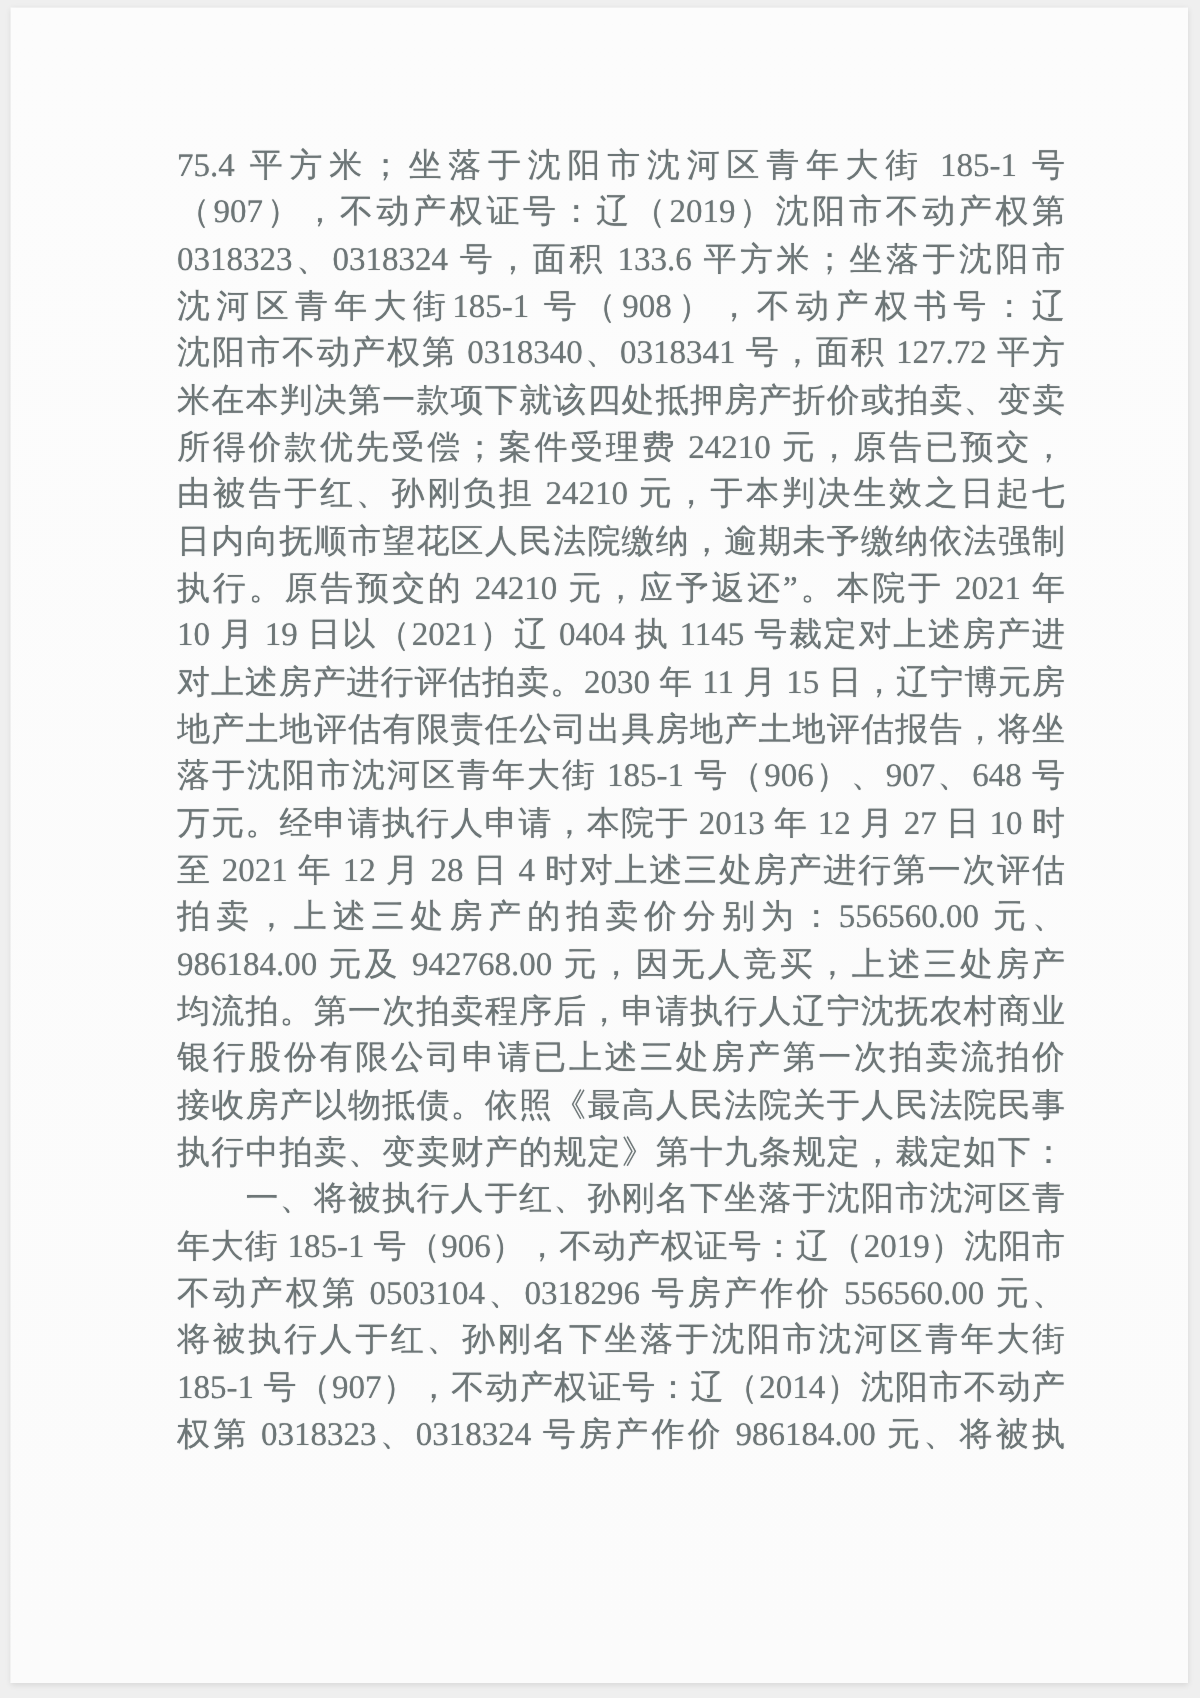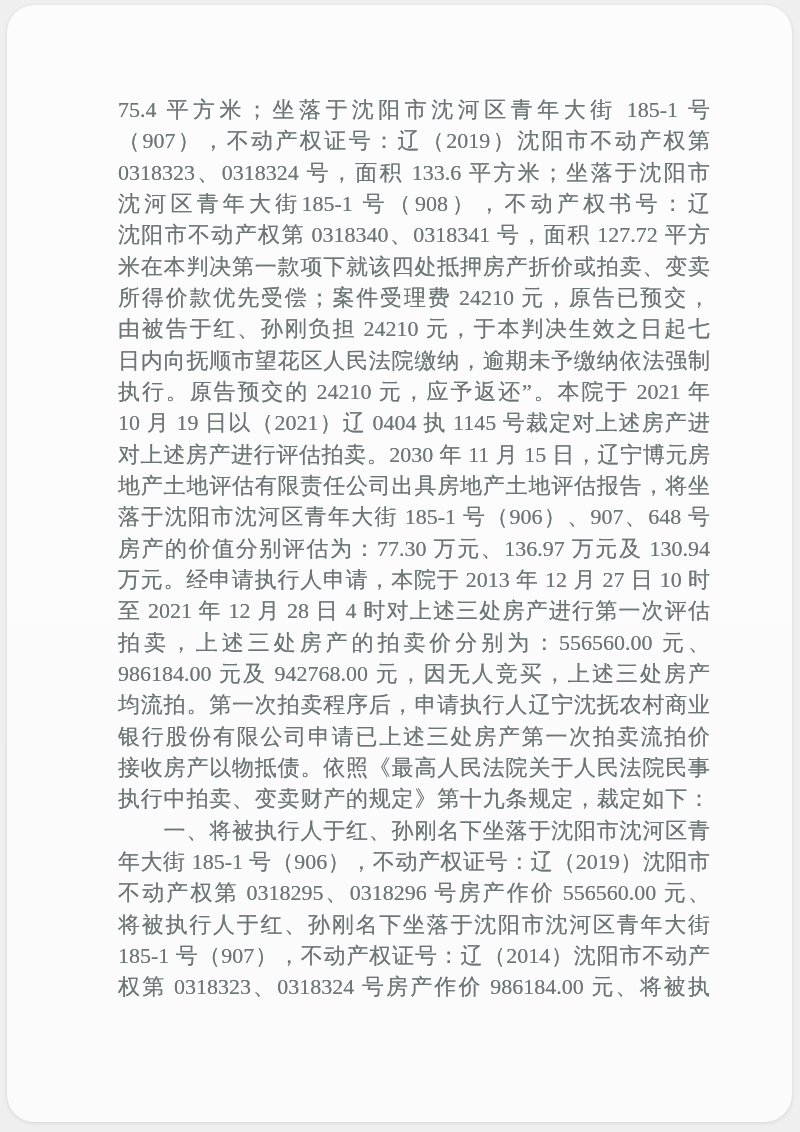--- a/index.html
+++ b/index.html
@@ -20,21 +20,20 @@
   .paper {
     position: absolute;
     left: 7px;
     top: 5px;
     width: 785px;
     height: 1117px;
     background: #fcfcfc;
     box-shadow: 0 1px 4px rgba(0,0,0,0.10), 0 0 1px rgba(0,0,0,0.06);
     
     background-image: linear-gradient(180deg, rgba(255,255,255,0) 0%, rgba(250,250,250,0.5) 100%);
-    border-radius: 27px;
   }
   .doc-body {
     position: absolute;
     left: 111px;
     top: 89px;
     width: 592px;
   }
   .line {
     height: 31.33px;
     line-height: 31.33px;
@@ -61,30 +60,29 @@
         <div class="line">沈阳市不动产权第 0318340、0318341 号，面积 127.72 平方</div>
         <div class="line">米在本判决第一款项下就该四处抵押房产折价或拍卖、变卖</div>
         <div class="line">所得价款优先受偿；案件受理费 24210 元，原告已预交，</div>
         <div class="line">由被告于红、孙刚负担 24210 元，于本判决生效之日起七</div>
         <div class="line">日内向抚顺市望花区人民法院缴纳，逾期未予缴纳依法强制</div>
         <div class="line">执行。原告预交的 24210 元，应予返还”。本院于 2021 年</div>
         <div class="line">10 月 19 日以（2021）辽 0404 执 1145 号裁定对上述房产进</div>
         <div class="line">对上述房产进行评估拍卖。2030 年 11 月 15 日，辽宁博元房</div>
         <div class="line">地产土地评估有限责任公司出具房地产土地评估报告，将坐</div>
         <div class="line">落于沈阳市沈河区青年大街 185-1 号（906）、907、648 号</div>
-        <div class="line">房产的价值分别评估为：77.30 万元、136.97 万元及 130.94</div>
         <div class="line">万元。经申请执行人申请，本院于 2013 年 12 月 27 日 10 时</div>
         <div class="line">至 2021 年 12 月 28 日 4 时对上述三处房产进行第一次评估</div>
         <div class="line">拍卖，上述三处房产的拍卖价分别为：556560.00 元、</div>
         <div class="line">986184.00 元及 942768.00 元，因无人竞买，上述三处房产</div>
         <div class="line">均流拍。第一次拍卖程序后，申请执行人辽宁沈抚农村商业</div>
         <div class="line">银行股份有限公司申请已上述三处房产第一次拍卖流拍价</div>
         <div class="line">接收房产以物抵债。依照《最高人民法院关于人民法院民事</div>
         <div class="line">执行中拍卖、变卖财产的规定》第十九条规定，裁定如下：</div>
         <div class="line">　　一、将被执行人于红、孙刚名下坐落于沈阳市沈河区青</div>
         <div class="line">年大街 185-1 号（906），不动产权证号：辽（2019）沈阳市</div>
-        <div class="line">不动产权第 0318295、0318296 号房产作价 556560.00 元、</div>
+        <div class="line">不动产权第 0503104、0318296 号房产作价 556560.00 元、</div>
         <div class="line">将被执行人于红、孙刚名下坐落于沈阳市沈河区青年大街</div>
         <div class="line">185-1 号（907），不动产权证号：辽（2014）沈阳市不动产</div>
         <div class="line">权第 0318323、0318324 号房产作价 986184.00 元、将被执</div>
       </div>
   </div>
 </div>
 
 </body></html>

